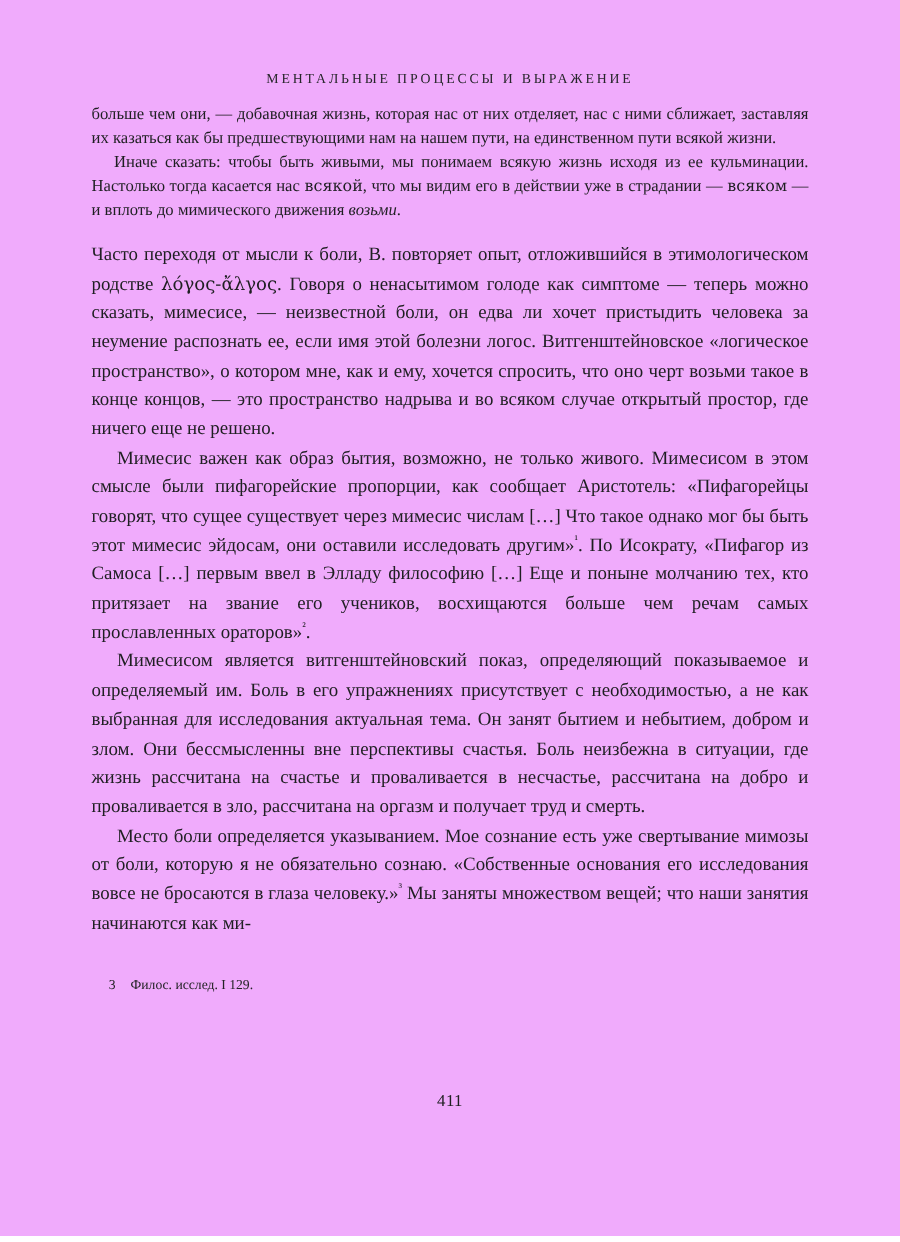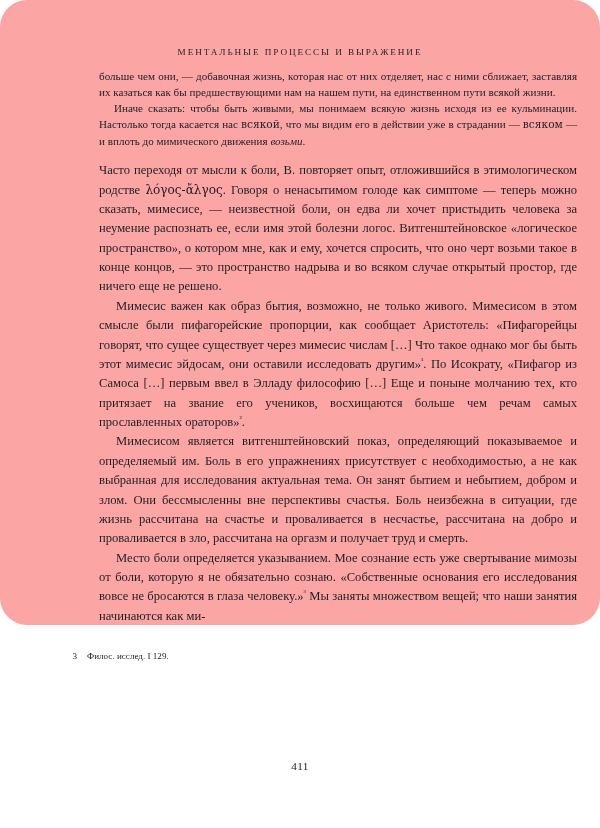--- a/index.html
+++ b/index.html
@@ -10,42 +10,40 @@
   body {
     width: 600px;
     height: 828px;
     font-family: "Liberation Serif", "DejaVu Serif", serif;
     color: #1b1b1b;
     overflow: hidden;
   }
   .page {
     position: relative;
     width: 600px;
-    height: 625px;
-    background: #fca5a5;
-    border-radius: 27px;
+    height: 824px;
+    background: #f0abfc;
   }
   .running-head {
     position: absolute;
     top: 47px;
     left: 61px;
     width: 478px;
     text-align: center;
     font-size: 9.2px;
     letter-spacing: 1.9px;
     text-transform: uppercase;
     color: #26262a;
     font-family: "Liberation Serif", "DejaVu Serif", serif;
   }
   .content {
     position: absolute;
     top: 68px;
     left: 61px;
     width: 478px;
-    margin-left: 38px;
   }
   p {
     margin: 0;
     text-align: justify;
     text-justify: inter-word;
     hyphens: manual;
     color: #1f1f22;
   }
   .small-block p {
     font-size: 11.1px;
@@ -98,21 +96,21 @@
     text-align: right;
     padding-right: 10px;
     box-sizing: border-box;
     font-size: 9.1px;
   }
   .footnotes .fn .fntext {
     display: inline;
   }
   .folio {
     position: absolute;
-    top: 760px;
+    top: 728px;
     left: 61px;
     width: 478px;
     text-align: center;
     font-size: 11.2px;
     color: #202022;
     letter-spacing: 0.3px;
   }
 </style>
 </head>
 <body>

